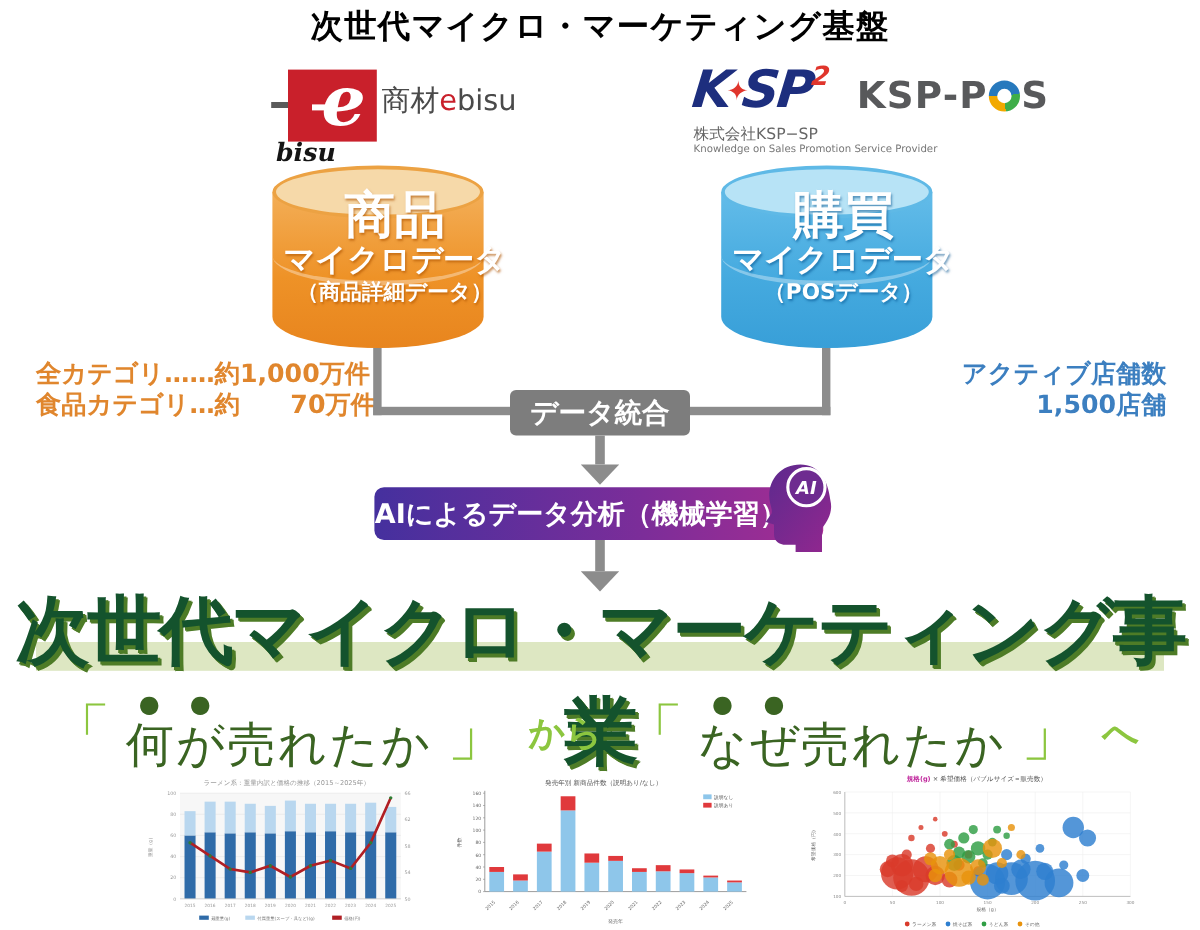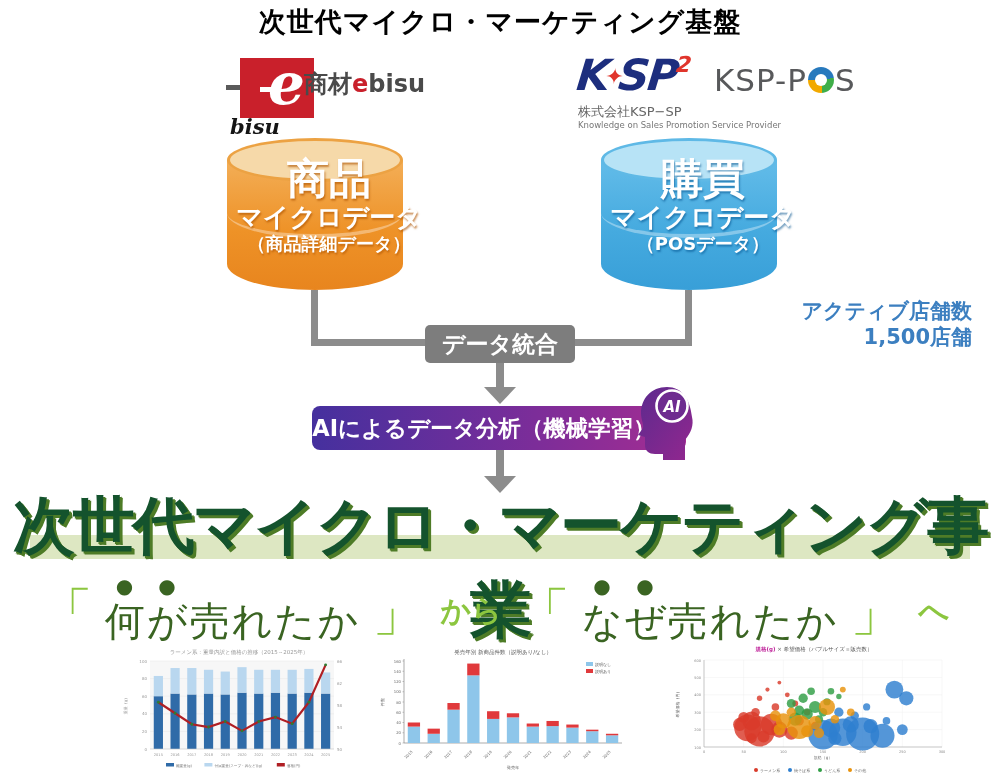--- a/index.html
+++ b/index.html
@@ -10,29 +10,29 @@
     font-size:27px;font-weight:bold;color:#000000;letter-spacing:1px;}
   
   .ebase{position:absolute;left:222px;top:56px;width:180px;height:80px;}
   .ebase-box{position:absolute;left:18px;top:2px;width:74px;height:60px;background:#c9202b;}
   .ebase-dash-out{position:absolute;left:4px;top:29px;width:16px;height:5px;background:#5a5a5a;}
   .ebase-dash-in{position:absolute;left:20px;top:29px;width:14px;height:5px;background:#fff;}
   .ebase-e{position:absolute;left:28px;top:-8px;font-family:"DejaVu Serif",serif;
     font-style:italic;font-size:58px;color:#fff;font-weight:bold;}
   .ebase-word{position:absolute;left:8px;top:58px;font-family:"DejaVu Serif",serif;
     font-style:italic;font-weight:bold;font-size:21px;color:#151515;}
-  .ebase-product{position:absolute;left:304px;top:68px;font-size:24px;font-weight:bold;color:#4a4a4a;}
+  .ebase-product{position:absolute;left:318px;top:68px;font-size:24px;font-weight:normal;color:#4a4a4a;}
   .red-letter{color:#c9202b;}
   
   .ksp-mark{position:absolute;left:577px;top:50px;font-size:43px;font-weight:900;
     font-style:italic;color:#1d2e7e;transform:skewX(-6deg);letter-spacing:-2px;}
   .ksp-diamond{color:#e0352c;font-size:22px;vertical-align:6px;margin:0 -3px;}
   .ksp-sup{color:#e0352c;font-size:22px;vertical-align:18px;margin-left:-2px;}
   .ksp-pos{position:absolute;left:714px;top:62px;display:flex;align-items:center;
-    font-size:31px;font-weight:400;color:#58595b;letter-spacing:1px;}
+    font-size:31px;font-weight:700;color:#58595b;letter-spacing:1px;}
   .pos-donut{width:26px;height:26px;border-radius:50%;margin:0 1px;
     background:conic-gradient(from -90deg,#2779bd 0 170deg,#3fae49 170deg 265deg,#f2a900 265deg 360deg);
     position:relative;}
   .pos-donut::after{content:"";position:absolute;left:7px;top:7px;width:12px;height:12px;
     border-radius:50%;background:#fff;}
   .ksp-company{position:absolute;left:578px;top:103px;font-size:13px;color:#666;}
   .ksp-company-en{position:absolute;left:578px;top:120px;font-size:8.5px;color:#777;}
   
   .cyl{position:absolute;width:204px;height:152px;}
   .cyl-orange{left:227px;top:138px;}
@@ -135,20 +135,21 @@
       <div class="ridge ridge2"></div>
     </div>
     <div class="cyl-topcap"></div>
     <div class="cyl-text">
       <div class="cyl-l1">購買</div>
       <div class="cyl-l2">マイクロデータ</div>
       <div class="cyl-l3">（POSデータ）</div>
     </div>
   </div>
 
+  <div class="stats stats-left"><span>全カテゴリ……約1,000万件</span><br><span>食品カテゴリ…約　　70万件</span></div>
   <div class="stats stats-right"><span>アクティブ店舗数</span><br><span>1,500店舗</span></div>
 
   <div class="gline" style="left:311px;top:290px;width:7px;height:56px;"></div>
   <div class="gline" style="left:685px;top:290px;width:7px;height:56px;"></div>
   <div class="gline" style="left:311px;top:339px;width:118px;height:7px;"></div>
   <div class="gline" style="left:571px;top:339px;width:121px;height:7px;"></div>
   <div class="integration-box">
       <span>データ統合</span>
     </div>
   <div class="gline" style="left:496px;top:363px;width:8px;height:24px;"></div>

